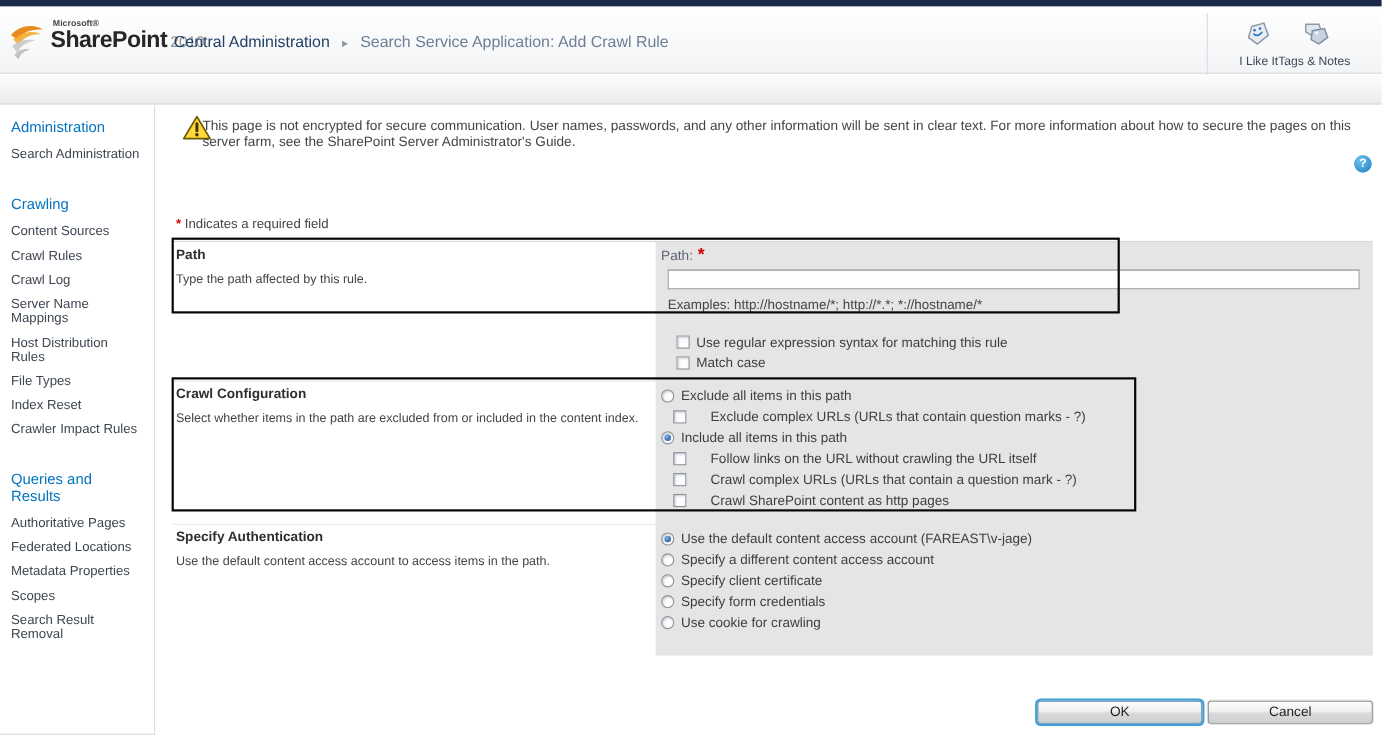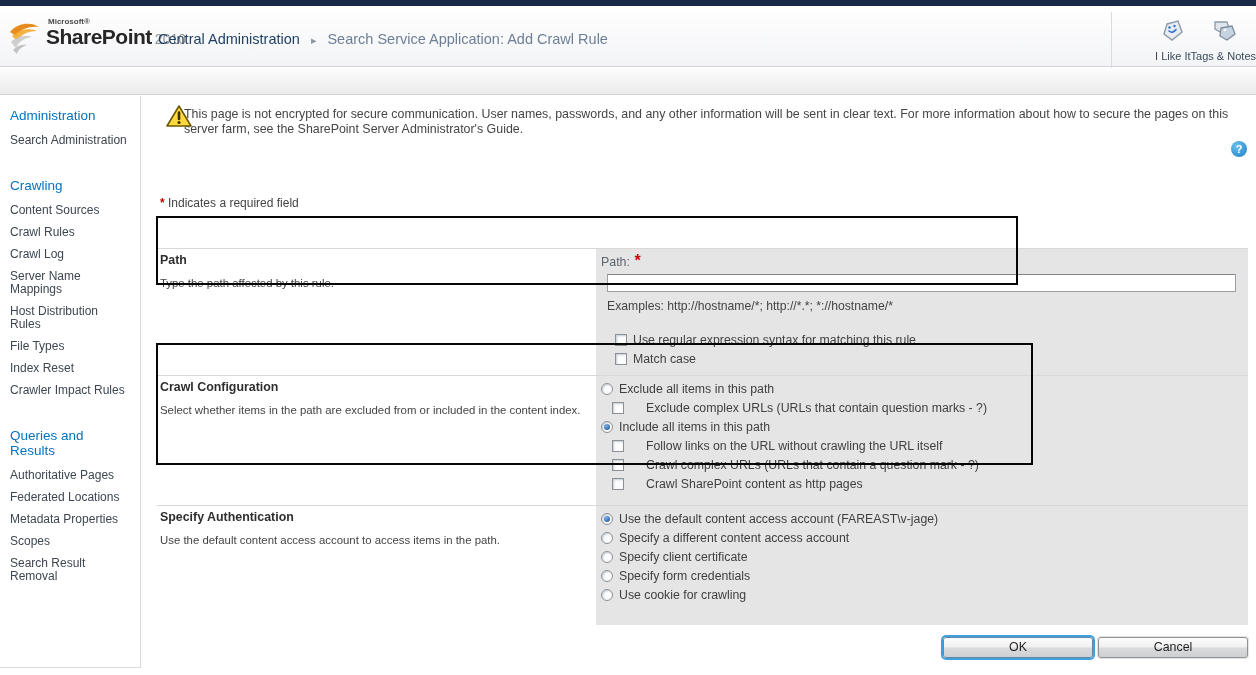--- a/index.html
+++ b/index.html
@@ -13,22 +13,22 @@
   #logo { position:absolute; left:8px; top:12px; display:flex; align-items:flex-start; }
   #logo .swoosh { margin-top:2px; margin-right:4px; }
   #logo .lg-text { line-height:1; }
   #logo .ms { font-size:8px; color:#4a4a4a; font-weight:bold; margin-left:2px; }
   #logo .sp { font-size:21px; font-weight:bold; color:#262626; letter-spacing:-.5px; }
   #logo .yr { font-size:14px; color:#8f8f8f; font-weight:normal; margin-left:3px; }
   #crumb { position:absolute; left:158px; top:25px; font-size:14.5px; white-space:nowrap; }
   #crumb .root { color:#1f4066; }
   #crumb .sep { color:#8a96a4; font-size:11px; padding:0 7px; }
   #crumb .cur { color:#6d7f96; }
-  #social { position:absolute; right:0; top:6px; height:61px; width:145px;
-    border-left:1px solid #d9dbdf; display:flex; justify-content:flex-end; padding-top:6px; }
+  #social { position:absolute; right:0; top:6px; height:61px; width:159px;
+    border-left:1px solid #d9dbdf; display:flex; justify-content:center; padding-top:6px; }
   .soc-btn { display:flex; flex-direction:column; align-items:center; cursor:pointer;
     font-size:11px; color:#3b4a5a; text-align:center; line-height:13px; }
   .soc-btn svg { margin-bottom:4px; }
   #hdr2 { position:absolute; left:0; top:68px; width:1256px; height:27px;
     background:linear-gradient(#fdfdfd,#ebebec); border-bottom:1px solid #cfd2d6; }
   #help { position:absolute; right:9px; top:73px; width:16px; height:16px; border-radius:50%;
     background:radial-gradient(circle at 35% 30%,#6cc0ee,#1e7fc0); color:#fff; font-size:11px;
     font-weight:bold; text-align:center; line-height:16px; cursor:pointer; }
 
   
@@ -45,21 +45,21 @@
     color:#454545; line-height:15px; }
   #req-note { position:absolute; left:160px; top:196px; font-size:12px; color:#444; }
   .red { color:#d00000; font-weight:bold; }
 
   #formtbl { position:absolute; left:157px; top:219px; width:1091px; }
   .frow { display:flex; border-top:1px solid #d8d8d8; }
   .fleft { width:439px; background:#fff; padding:4px 10px 0 3px; }
   .ftitle { font-size:12.4px; font-weight:bold; color:#2e2e2e; }
   .fdesc { font-size:11.4px; color:#444; margin-top:9px; line-height:14px; }
   .fright { flex:1; background:#e5e5e5; padding:3px 4px 0 5px; }
-  .r-path { height:127px;margin-top:29px; } .r-crawl { height:130px; } .r-auth { height:120px; }
+  .r-path { height:127px; } .r-crawl { height:130px; } .r-auth { height:120px; }
 
   .fld-label { font-size:12.4px; color:#5d6670; }
   #path-input { display:block; margin:4px 2px 0 6px; width:calc(100% - 14px); height:18px;
     border:1px solid #9aa0a6; border-top-color:#7e848a; background:#fff; font-size:12px; padding:0 3px; }
   .examples { font-size:12.2px; color:#444; margin:7px 0 0 6px; }
   .cb-list { margin:17px 0 0 14px; }
 
   .opt { display:flex; align-items:center; height:19px; font-size:12.3px; color:#3f3f3f; }
   .opt.ind { padding-left:11px;gap:16px; }
   .cb { flex:none; width:12px; height:12px; border:1px solid #8d9095; background:#fdfdfe;

